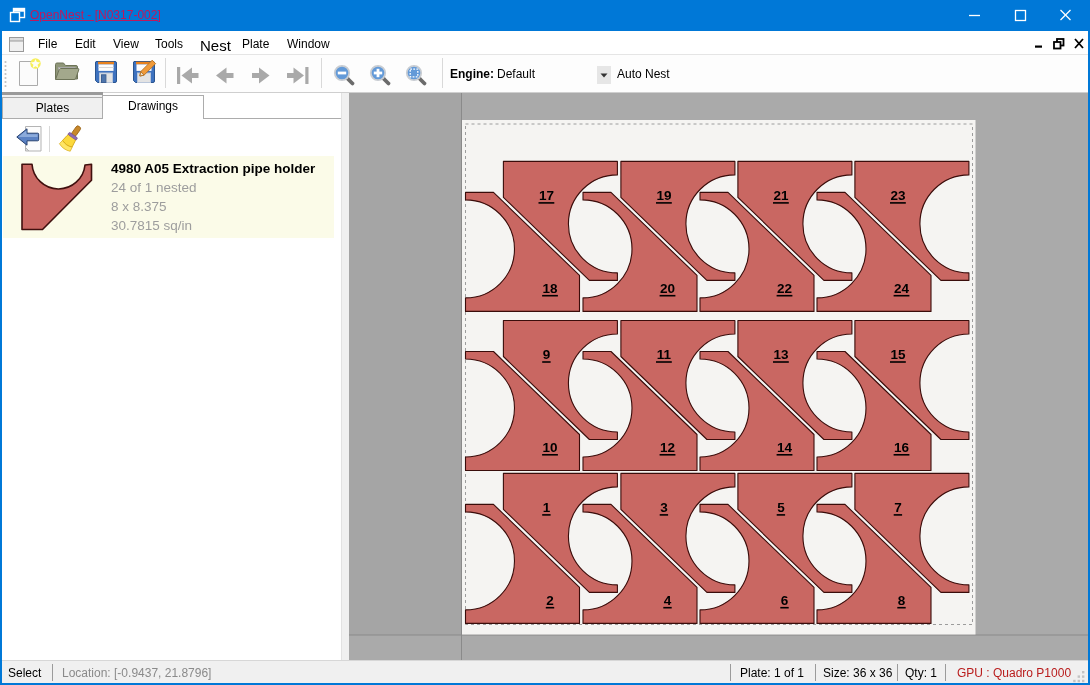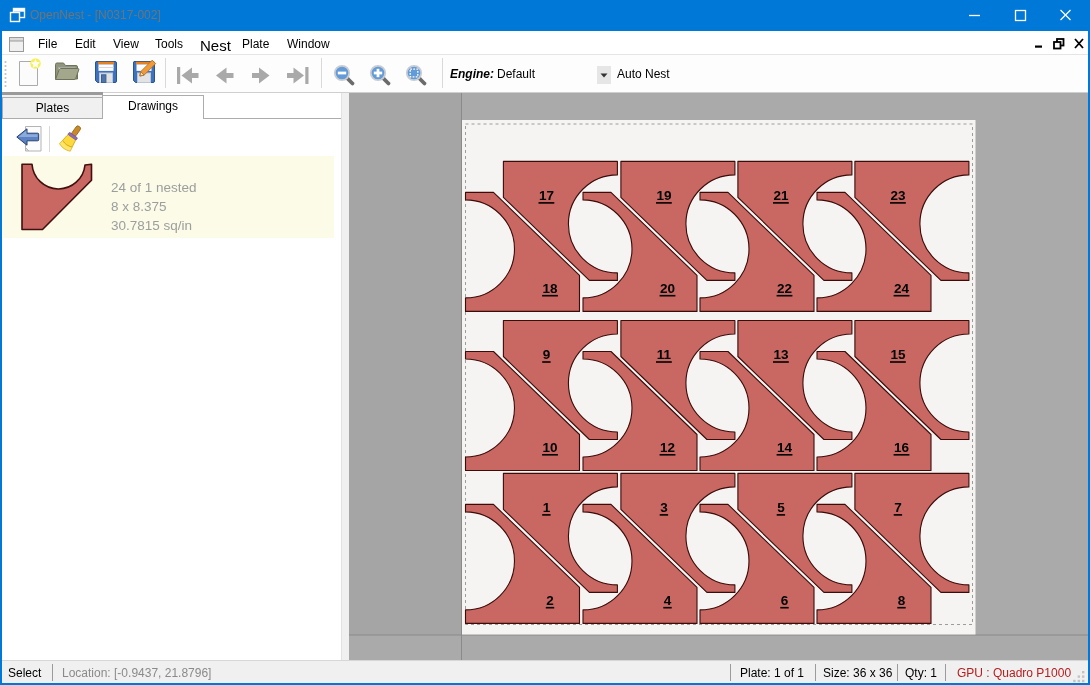--- a/index.html
+++ b/index.html
@@ -1,23 +1,23 @@
 <!DOCTYPE html>
 <html><head><meta charset="utf-8"><style>
 html,body{margin:0;padding:0;}
 body{width:1090px;height:685px;overflow:hidden;position:relative;
   font-family:"Liberation Sans",sans-serif;background:#fff;}
 .abs{position:absolute;}
 #titlebar{left:0;top:0;width:1090px;height:31px;background:#0078d7;color:#fff;}
-#title-text{left:30px;top:8px;font-size:12px;color:#737373;}
+#title-text{left:30px;top:8px;font-size:12px;color:#be185d;text-decoration:underline;}
 #menubar{left:0;top:31px;width:1090px;height:24px;background:#fff;}
 #menuline{left:0;top:54px;width:1090px;height:1px;background:#e5e5e5;}
 #toolbar{left:0;top:55px;width:1090px;height:37px;background:#fdfdfd;}
 #tbline{left:0;top:92px;width:1090px;height:1px;background:#cfcfcf;}
-#engine-label{left:450px;top:67px;font-size:12px;font-weight:bold;color:#000;font-style:italic;}
+#engine-label{left:450px;top:67px;font-size:12px;font-weight:bold;color:#000;}
 #engine-val{left:497px;top:67px;font-size:12px;color:#000;}
 #combo-btn{left:597px;top:66px;width:14px;height:18px;background:#e6e6e6;}
 #autonest{left:617px;top:67px;font-size:12px;color:#000;}
 
 #panel{left:0;top:93px;width:341px;height:567px;background:#fff;padding-left:16px;}
 #tabstrip{left:0;top:0;width:341px;height:25px;background:#fff;}
 #tabdark{left:2px;top:-1px;width:101px;height:2.5px;background:#9a9a9a;}
 #tabgray{left:2px;top:1.5px;width:101px;height:3px;background:#f0f0f0;}
 .tab{position:absolute;font-size:12px;text-align:center;}
 #tab1{left:2px;top:4px;width:99px;height:20px;background:#f0f0f0;
@@ -181,20 +181,21 @@
   </svg>
   <svg class="abs" style="left:57px;top:32px" width="28" height="28" viewBox="0 0 28 28">
     <g transform="rotate(35 14 14)">
       <rect x="11.2" y="-1" width="5" height="11.5" rx="2.2" fill="#c8882b" stroke="#9a6417" stroke-width="0.8"></rect>
       <path d="M8.8,13.5 q0,-3.3 2.9,-3.3 h4 q2.9,0 2.9,3.3 l0.9,6.5 q-5.8,2.6 -11.6,0 Z" fill="#fcd93c" stroke="#d4a50f" stroke-width="0.8"></path>
       <path d="M7.9,20 q5.9,2.7 11.8,0 l0.7,4.5 q-6.6,2.8 -13.2,0 Z" fill="#ffe564" stroke="#d4a50f" stroke-width="0.6"></path>
       <rect x="8.7" y="9.3" width="10.3" height="2.8" rx="1.2" fill="#8f6bb5" stroke="#6b4a91" stroke-width="0.6"></rect>
     </g>
   </svg>
   <div class="abs" id="item">
+    <div class="t1">4980 A05 Extraction pipe holder</div>
     <div class="t2" style="top:24px">24 of 1 nested</div>
     <div class="t2" style="top:43px">8 x 8.375</div>
     <div class="t2" style="top:62px">30.7815 sq/in</div>
     <svg class="abs" style="left:18px;top:7px" width="76" height="70" viewBox="0 0 76 70">
       <path d="M1,1.2 H11 A26.6,26.6 0 0 0 64,2 L70.5,1.2 V17.2 L21.5,66.5 H1 Z" fill="#c96762" stroke="#40100e" stroke-width="1.6" stroke-linejoin="round"></path>
     </svg>
   </div>
 </div>
 <div class="abs" id="panelborder"></div>
 <div class="abs" id="splitter"></div>

